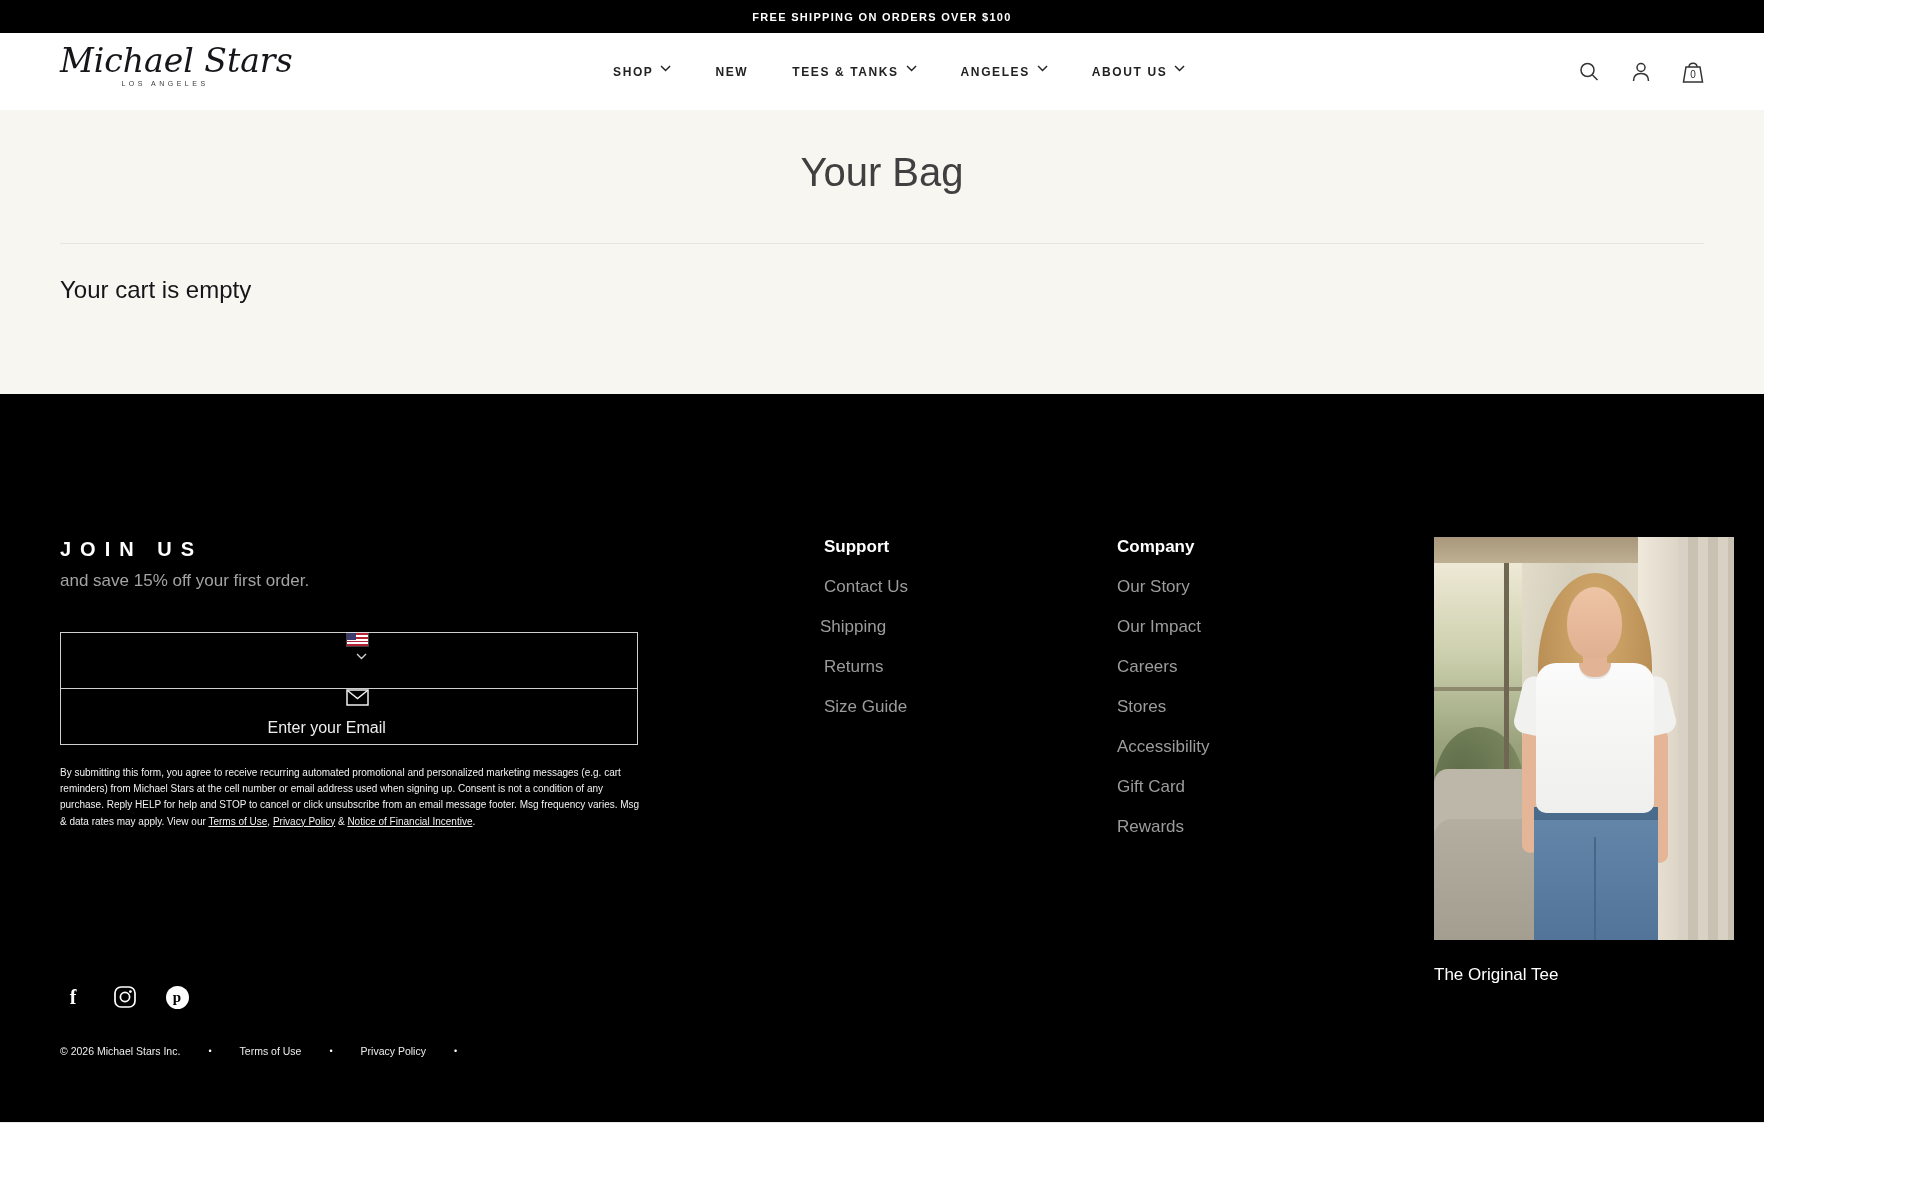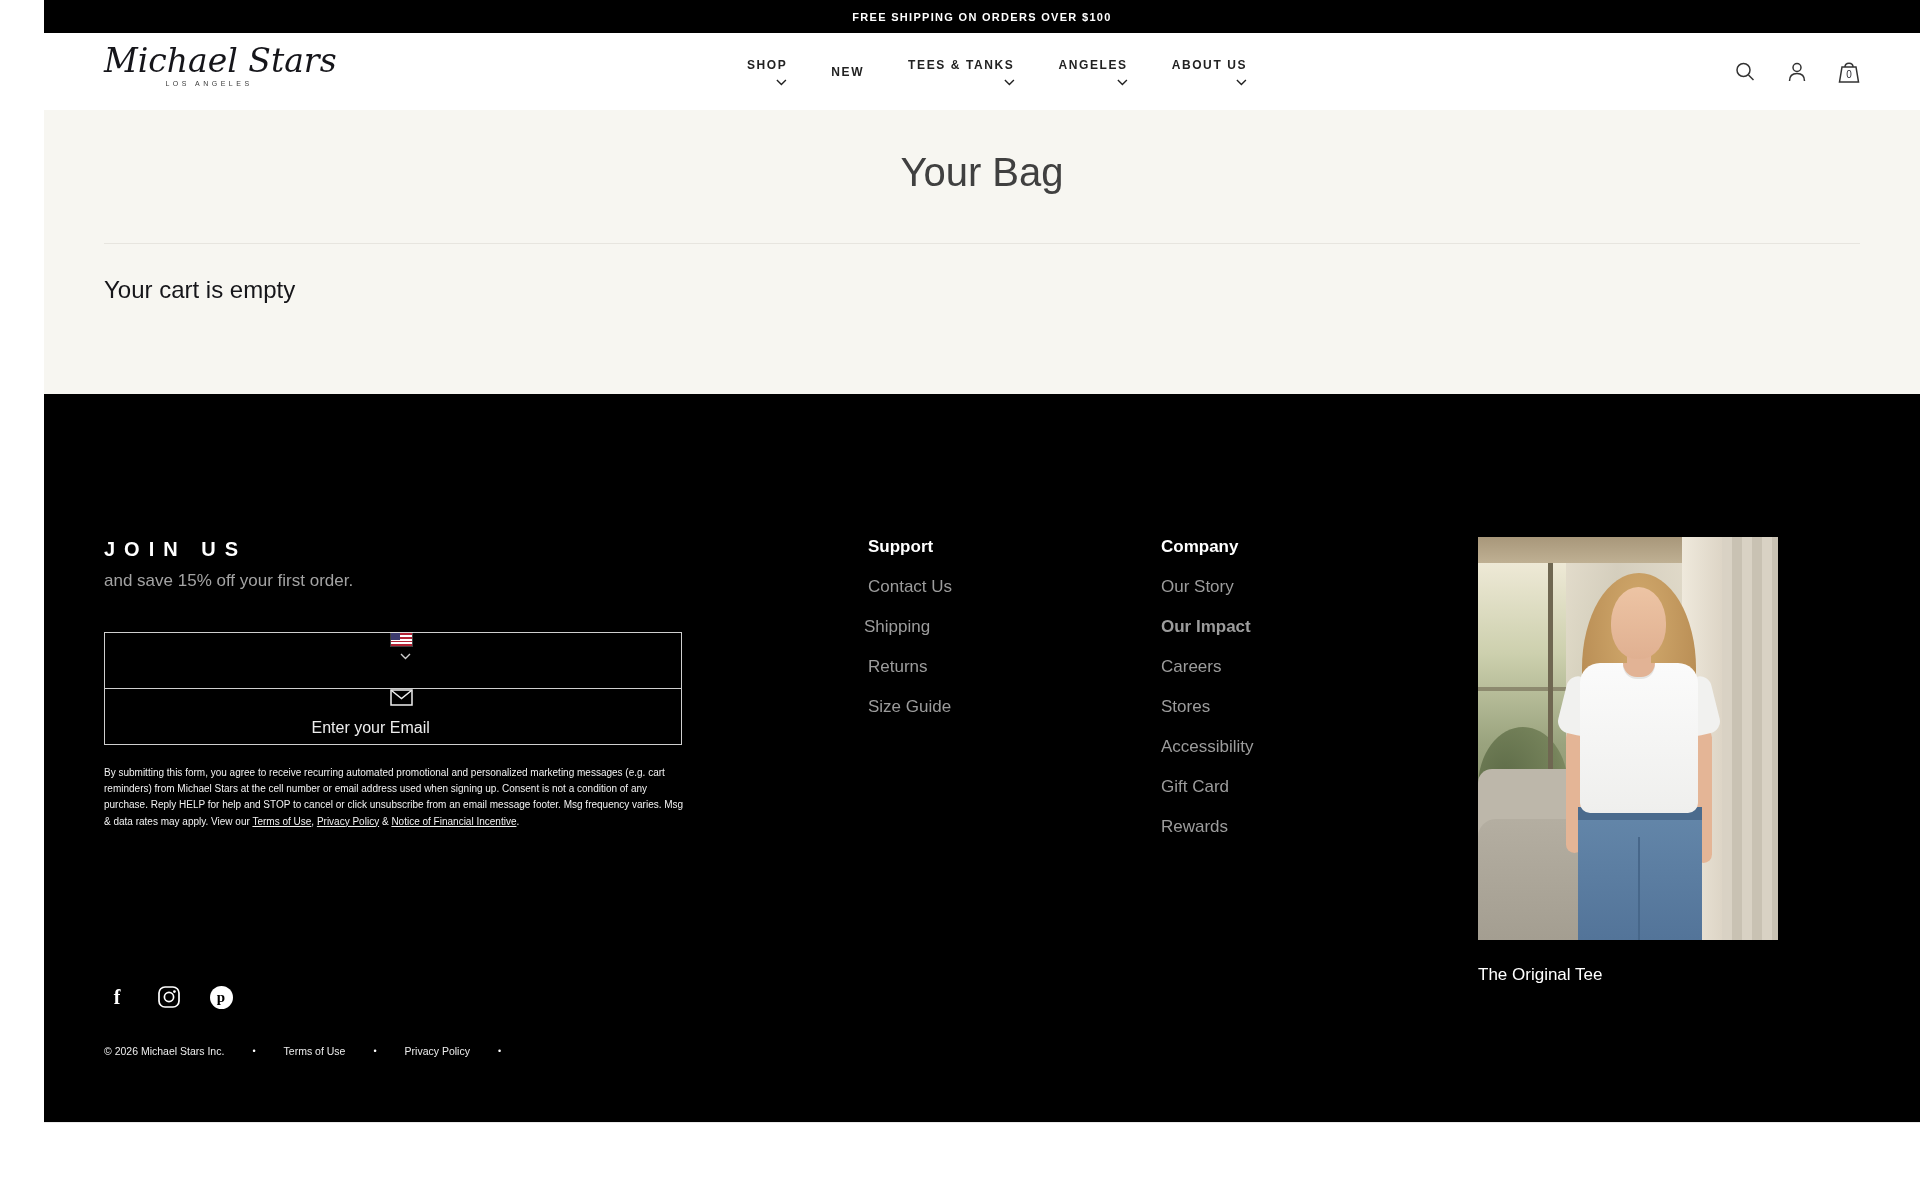--- a/index.html
+++ b/index.html
@@ -1,30 +1,30 @@
 <!DOCTYPE html>
 <html><head>
 <meta charset="utf-8">
 <style>
   * { margin:0; padding:0; box-sizing:border-box; }
   html,body { background:#fff; }
   body { font-family:"Liberation Sans", sans-serif; color:#1a1a1a; }
-  .page { position:relative; width:1920px; height:1194px; background:#fff; overflow:hidden;padding-left:44px; }
+  .page { position:relative; width:1764px; height:1194px; background:#fff; overflow:hidden; }
 
   
   .banner { height:33px; background:#000; display:flex; align-items:center; justify-content:center; }
   .banner span { color:#fff; font-size:11px; font-weight:700; letter-spacing:1.3px; }
 
   
   .header { position:relative; height:77px; background:#fff; }
   .logo { position:absolute; left:60px; top:10px; width:210px; text-align:center; cursor:pointer; }
   .logo-script { font-family:"DejaVu Serif", serif; font-style:italic; font-size:33px; color:#15151a; line-height:1.1; white-space:nowrap; }
   .logo-tag { font-size:7px; letter-spacing:3.5px; color:#3a3a3a; margin-top:1px; }
   .nav { position:absolute; left:50%; top:0; transform:translateX(-47%); height:77px; display:flex; align-items:center; gap:44px; }
-  .nav-item { display:flex; align-items:flex-end; gap:7px; font-size:12px; font-weight:700; letter-spacing:1.6px; color:#222; cursor:pointer; white-space:nowrap;flex-direction:column; }
+  .nav-item { display:flex; align-items:flex-start; gap:7px; font-size:12px; font-weight:700; letter-spacing:1.6px; color:#222; cursor:pointer; white-space:nowrap; }
   .nav-item svg { display:block; }
   .hdr-icons { position:absolute; right:58px; top:0; height:77px; display:flex; align-items:center; gap:26px; }
   .hdr-icon { position:relative; width:26px; height:28px; display:flex; align-items:center; justify-content:center; cursor:pointer; }
   .bag-count { position:absolute; left:0; right:0; top:11px; text-align:center; font-size:10px; color:#2b2b33; font-weight:400; }
 
   
   .main { position:relative; height:284px; background:#f7f6f1; }
   .page-title { position:absolute; left:0; right:0; top:40px; text-align:center; font-size:40px; font-weight:400; color:#404040; }
   .main-divider { position:absolute; left:60px; right:60px; top:133px; height:1px; background:#e7e5df; }
   .empty-msg { position:absolute; left:60px; top:166px; font-size:24px; color:#16161a; }
@@ -194,21 +194,21 @@
     <div class="legal"><span>By submitting this form, you agree to receive recurring automated promotional and personalized marketing messages (e.g. cart reminders) from Michael Stars at the cell number or email address used when signing up. Consent is not a condition of any purchase. Reply HELP for help and STOP to cancel or click unsubscribe from an email message footer. Msg frequency varies. Msg &amp; data rates may apply. View our </span><a>Terms of Use</a><span>, </span><a>Privacy Policy</a><span> &amp; </span><a>Notice of Financial Incentive</a><span>.</span></div>
 
     <div class="foot-col-heading" style="left:824px; top:143px;">Support</div>
     <div class="foot-link" style="left:824px; top:183px;">Contact Us</div>
     <div class="foot-link" style="left:820px; top:223px;">Shipping</div>
     <div class="foot-link" style="left:824px; top:263px;">Returns</div>
     <div class="foot-link" style="left:824px; top:303px;">Size Guide</div>
 
     <div class="foot-col-heading" style="left:1117px; top:143px;">Company</div>
     <div class="foot-link" style="left:1117px; top:183px;">Our Story</div>
-    <div class="foot-link" style="left:1117px; top:223px;font-weight:bold;">Our Impact</div>
+    <div class="foot-link" style="left:1117px; top:223px;">Our Impact</div>
     <div class="foot-link" style="left:1117px; top:263px;">Careers</div>
     <div class="foot-link" style="left:1117px; top:303px;">Stores</div>
     <div class="foot-link" style="left:1117px; top:343px;">Accessibility</div>
     <div class="foot-link" style="left:1117px; top:383px;">Gift Card</div>
     <div class="foot-link" style="left:1117px; top:423px;">Rewards</div>
 
     <div class="photo">
       <div class="ph ph-ceiling"></div>
       <div class="ph ph-window"></div>
       <div class="ph ph-greens"></div>

